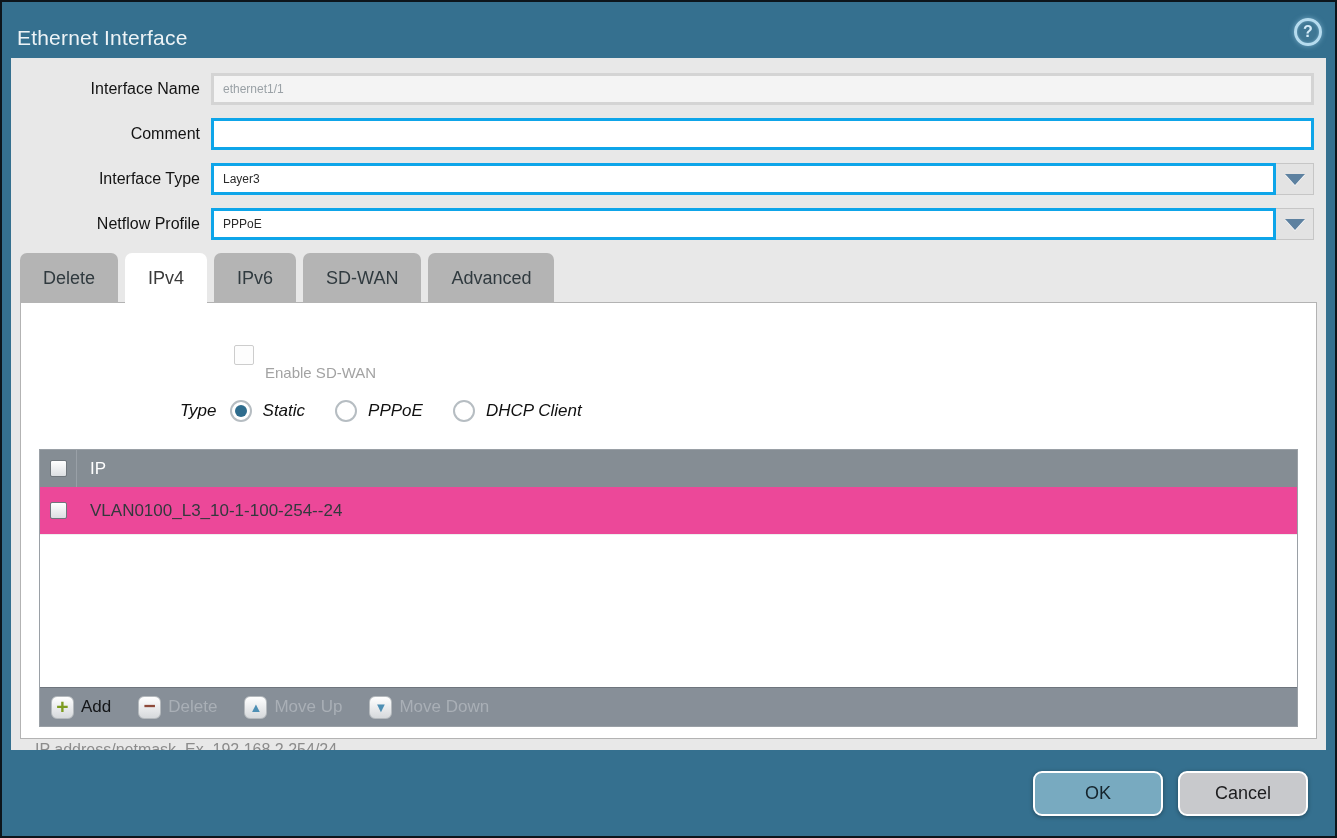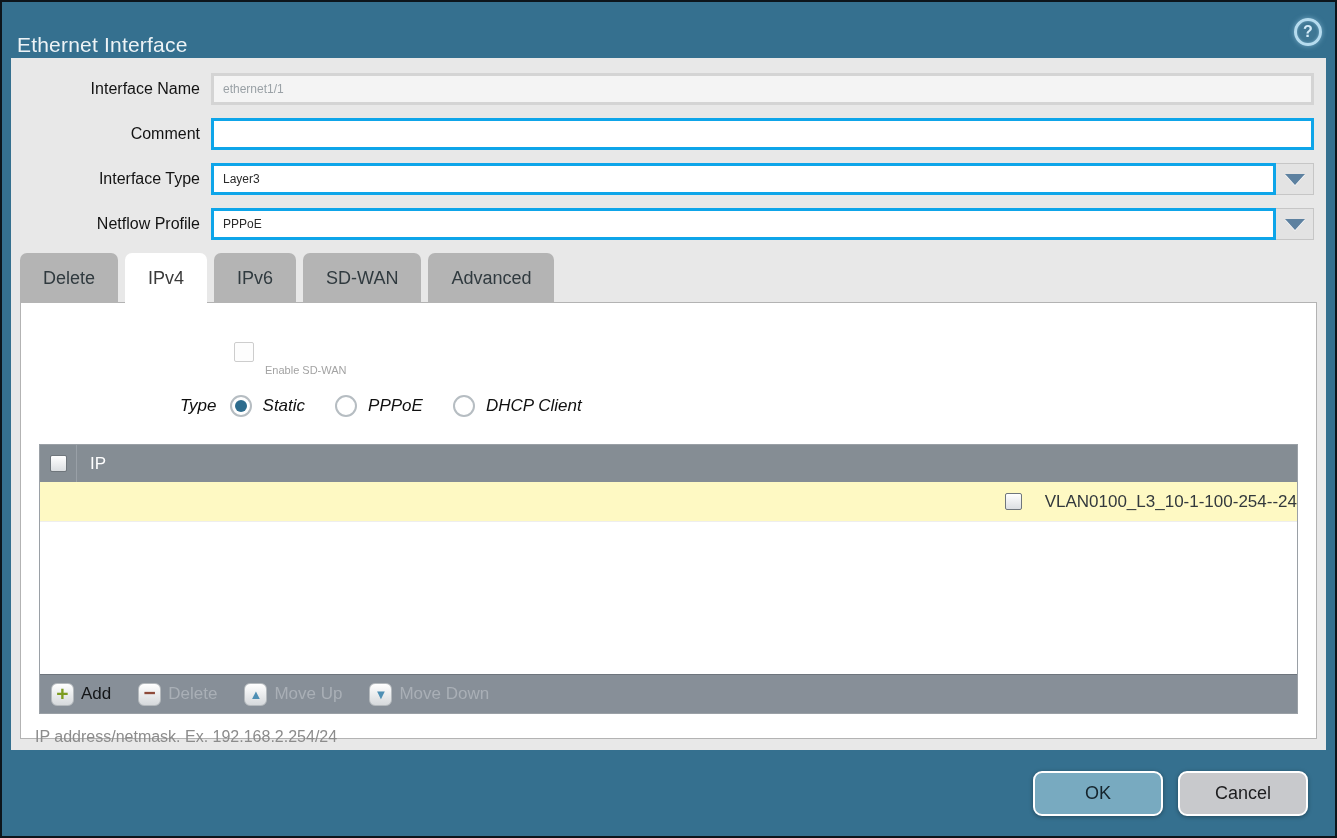--- a/index.html
+++ b/index.html
@@ -1,21 +1,21 @@
 <!DOCTYPE html>
 <html><head>
 <meta charset="utf-8">
 <style>
   * { margin:0; padding:0; box-sizing:border-box; font-family:"Liberation Sans", sans-serif; }
   html,body { width:1337px; height:838px; background:#222; }
 
   .window { position:relative; width:1337px; height:838px; background:#35708f; border:2px solid #0d151b; overflow:hidden; }
 
   
-  .titlebar { position:absolute; top:15px; left:0; right:0; height:56px; display:flex; align-items:center; padding:0 15px; }
+  .titlebar { position:absolute; top:8px; left:0; right:0; height:56px; display:flex; align-items:center; padding:0 15px; }
   .title { color:#edf3f6; font-size:21px; letter-spacing:.2px; }
   .help-icon { position:absolute; right:13px; top:16px; width:28px; height:28px; border-radius:50%;
     border:3px solid #b6dcef; color:#d6edfa; background:rgba(255,255,255,.05);
     display:flex; align-items:center; justify-content:center; font-size:16px; font-weight:bold;
     box-shadow:0 0 5px rgba(170,215,240,.55), inset 0 0 3px rgba(170,215,240,.5); cursor:pointer; }
 
   
   .dlg-body { position:absolute; top:56px; left:9px; right:9px; bottom:86px; background:#e8e8e8; overflow:hidden; }
 
   
@@ -37,38 +37,38 @@
   .tabs { display:flex; align-items:flex-end; gap:7px; height:50px; margin-left:9px; position:relative; z-index:2; }
   .tab { height:50px; background:#b4b4b4; border-radius:7px 7px 0 0; padding:0 23px; display:flex; align-items:center;
     font-size:18px; color:#303a3f; cursor:pointer; }
   .tab.active { background:#ffffff; color:#3a3a3a; }
 
   
   .panel { position:relative; z-index:1; margin:0 9px; margin-top:-1px; height:437px; background:#ffffff; border:1px solid #b3b3b3; }
 
   .sdwan-row { display:flex; align-items:center; gap:11px; margin:25px 0 0 213px; }
   .checkbox { width:20px; height:20px; background:#fdfdfd; border:1px solid #cdcdcd; border-radius:2px; }
-  .sdwan-label { font-size:11px; color:#a3a3a3;margin-top:36px; }
+  .sdwan-label { font-size:15px; color:#a3a3a3;margin-top:36px; }
 
   .type-row { display:flex; align-items:center; margin:19px 0 0 159px;font-style:italic; }
   .type-label { font-size:17px; color:#0f0f0f; margin-right:13px; }
   .radio { width:22px; height:22px; border-radius:50%; background:#fff; border:2px solid #b6bdc2;
     display:flex; align-items:center; justify-content:center; cursor:pointer; }
   .radio .dot { display:none; width:12px; height:12px; border-radius:50%; background:#2e6c8d; }
   .radio.selected .dot { display:block; }
   .radio-label { font-size:17px; color:#101010; margin:0 30px 0 11px; }
 
   
   .table-wrap { margin:27px 18px 0 18px; border:1px solid #9aa0a6; }
   .thead { height:37px; background:#858d94; display:flex; align-items:stretch; }
   .th-check { width:37px; display:flex; align-items:center; justify-content:center; border-right:1px solid #99a0a7; }
   .tbl-checkbox { width:17px; height:17px; border:1px solid #6f767c; border-radius:2px;
     background:linear-gradient(#ffffff,#dcdfe2); }
   .th-label { display:flex; align-items:center; padding-left:13px; color:#ffffff; font-size:17px; }
-  .trow { height:40px; background:#fef9c3; border-bottom:1px solid #eeeeee; display:flex; align-items:center; cursor:pointer;justify-content:flex-end; }
+  .trow { height:48px; background:#ec4899; border-bottom:1px solid #eeeeee; display:flex; align-items:center; cursor:pointer; }
   .td-check { width:37px; display:flex; align-items:center; justify-content:center; }
   .td-text { padding-left:13px; font-size:17px; color:#33393d; }
   .tbody-empty { height:152px; background:#ffffff; }
 
   
   .toolbar { height:39px; background:#878f98; border-top:1px solid #6e757d; display:flex; align-items:center; padding-left:11px; gap:27px; }
   .tbtn { display:flex; align-items:center; gap:7px; font-size:17px; cursor:pointer; }
   .ticon { width:23px; height:23px; border-radius:6px; border:1px solid #b4b9bd;
     background:linear-gradient(#ffffff,#d6d9dc); display:flex; align-items:center; justify-content:center;
     font-size:17px; font-weight:bold; line-height:1; }

